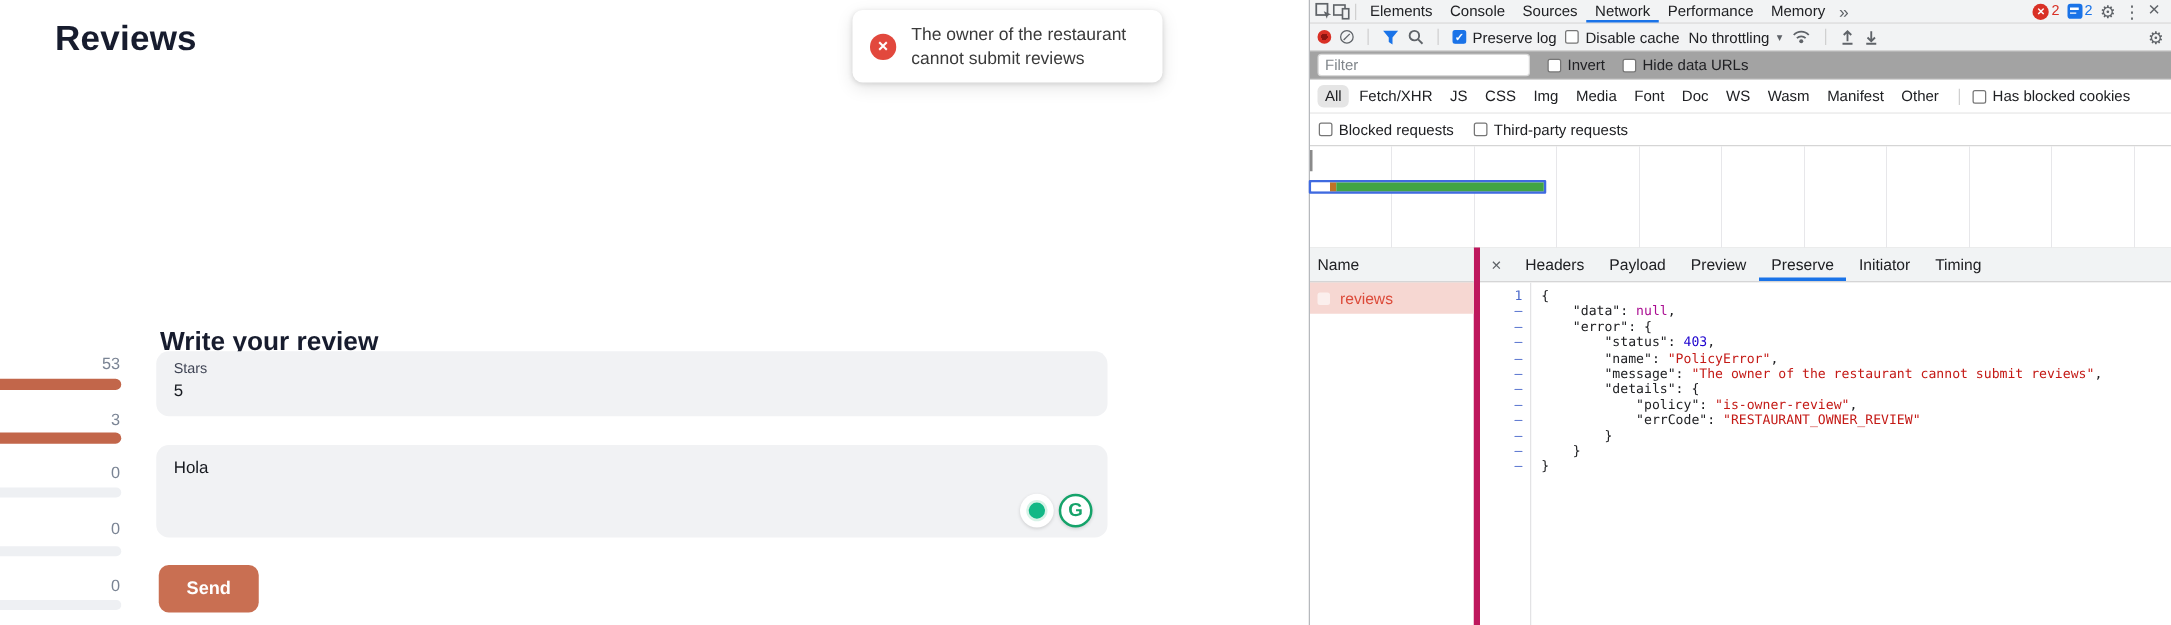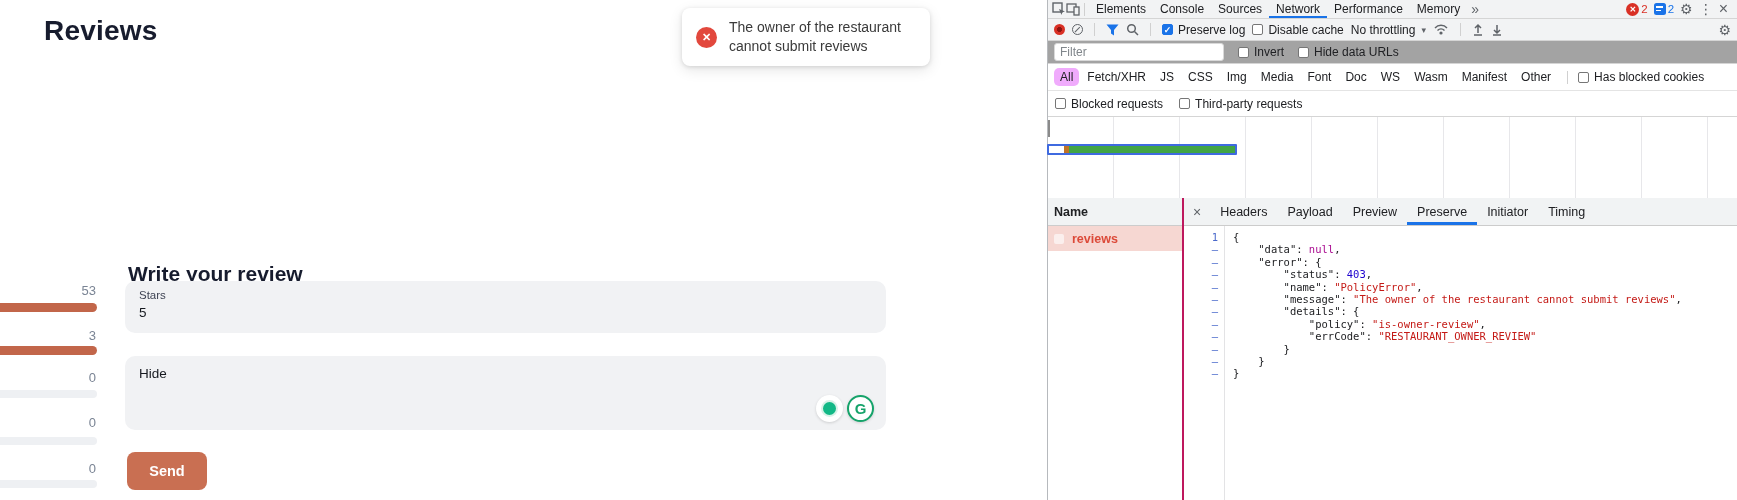--- a/index.html
+++ b/index.html
@@ -60,35 +60,35 @@
   .cb.checked{background:#1a73e8;border-color:#1a73e8;color:#fff;font-size:9px;font-weight:700;}
   .cb-group{display:flex;align-items:center;gap:5px;cursor:pointer;}
   .throttle{display:flex;align-items:center;gap:6px;cursor:pointer;}
   .caret{font-size:9px;color:#5f6368;}
   .dt-filterrow{height:23px;background:#a3a3a3;border-bottom:1px solid #d5d5d5;padding:0 6px;gap:14px;}
   .filter-input{width:158px;height:16px;border:1px solid #d9d9d9;border-radius:3px;background:#fff;
                 font-size:12px;padding:0 5px;font-family:"Liberation Sans",sans-serif;color:#202124;}
   .filter-input::placeholder{color:#80868b;}
   .dt-chiprow{height:27px;background:#fff;border-bottom:1px solid #e4e4e4;padding:0 6px;gap:2px;}
   .chip{padding:2px 6px;border-radius:5px;color:#202124;cursor:pointer;white-space:nowrap;}
-  .chip.selected{background:#f0abfc;text-align:right;}
+  .chip.selected{background:#e5e5e5;text-align:right;}
   .dt-checkrow{height:26px;background:#fff;border-bottom:1px solid #d5d5d5;padding:0 7px;gap:16px;}
   .dt-overview{height:81px;position:relative;border-bottom:1px solid #ccc;background:
       repeating-linear-gradient(to right,transparent 0,transparent 65px,#e7e7ea 65px,#e7e7ea 66px);}
   .ruler{position:absolute;left:0;top:0;right:0;height:24px;display:flex;overflow:hidden;}
   .tick{flex:none;width:66px;text-align:right;padding:6px 4px 0 0;box-sizing:border-box;
         font-size:10.5px;color:#858b90;white-space:nowrap;}
   .ruler-zero{position:absolute;left:0;top:3px;width:2px;height:17px;background:#8a8a8a;}
   .ov-bar{position:absolute;left:-1px;top:27px;width:186px;height:7px;border:2px solid #3f6ae0;
           border-radius:1px;display:flex;background:#fff;}
   .ov-seg1{width:15px;background:#fff;}
   .ov-seg2{width:5px;background:#bf7326;}
   .ov-seg3{flex:1;background:#41a445;}
   .dt-table{position:absolute;left:0;top:198px;right:0;bottom:0;display:flex;}
-  .name-col{width:136px;flex:none;border-right:2px solid #be185d;box-sizing:border-box;font-weight:bold;}
+  .name-col{width:136px;flex:none;border-right:5px solid #be185d;box-sizing:border-box;}
   .name-header{height:28px;background:#f1f3f4;border-bottom:1px solid #ccc;display:flex;
                align-items:center;padding:0 6px;font-size:12.5px;box-sizing:border-box;cursor:pointer;}
   .req-row{height:25px;display:flex;align-items:center;padding:0 6px;cursor:pointer;}
   .req-row.error{background:#f6d7d2;color:#dc4a39;}
   .req-favicon{width:10px;height:10px;border-radius:2px;background:rgba(255,255,255,.6);flex:none;}
   .req-name{margin-left:8px;font-size:12.5px;}
   .detail-col{flex:1;display:flex;flex-direction:column;min-width:0;}
   .detail-tabs{height:28px;background:#f1f3f4;border-bottom:1px solid #ccc;display:flex;
                align-items:center;box-sizing:border-box;}
   .detail-close{padding:0 9px;font-size:14px;color:#5f6368;cursor:pointer;}
@@ -128,21 +128,21 @@
     </div>
 
   <h2 class="review-heading">Write your review</h2>
 
   <div class="field stars-field">
     <div class="field-label">Stars</div>
     <div class="field-value">5</div>
   </div>
 
   <div class="field comment-field">
-    <div class="field-value" style="margin-top:0;">Hide</div>
+    <div class="field-value" style="margin-top:0;">Hola</div>
     <div class="grammarly">
       <span class="g-circle">
           <span class="g-tone-dot"></span>
         </span>
       <span class="g-circle g-gee">G</span>
     </div>
   </div>
 
   <button class="send-btn" id="send-btn" style="background: rgb(201, 111, 82);">Send</button>
 </div>

